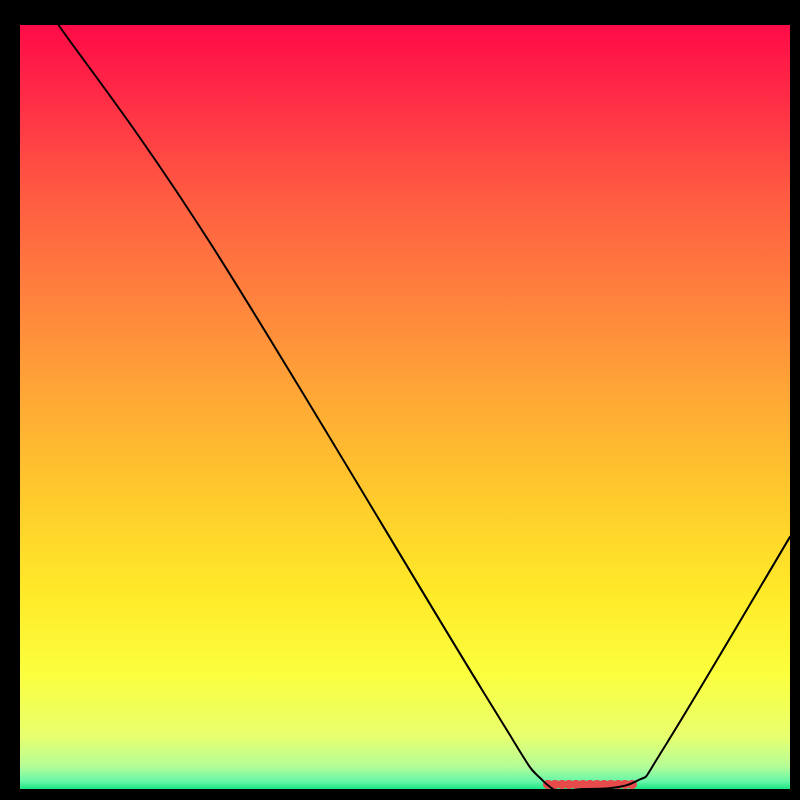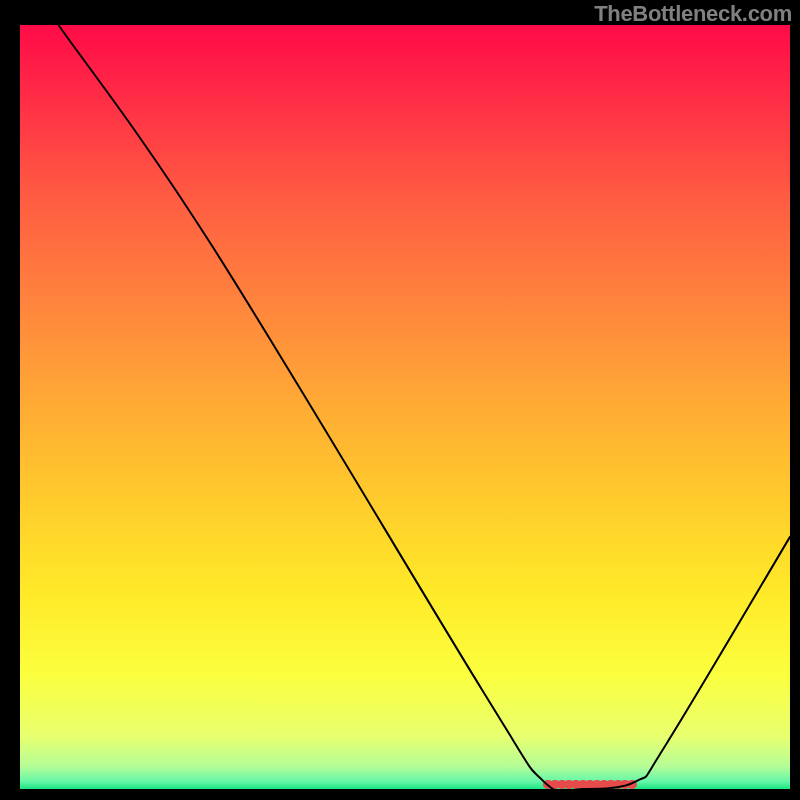--- a/index.html
+++ b/index.html
@@ -50,14 +50,13 @@
           <stop offset="93%" stop-color="#e8ff6e"></stop>
           <stop offset="97%" stop-color="#b6fd97"></stop>
           <stop offset="99%" stop-color="#66f6a8"></stop>
           <stop offset="100%" stop-color="#1be582"></stop>
         </linearGradient>
       </defs>
       <rect x="20" y="25" width="770" height="764" fill="url(#bg-grad)"></rect>
       <line x1="547.45" x2="636" y1="784.4159999999999" y2="784.4159999999999" stroke="#e64a4a" stroke-width="9" stroke-linecap="round" stroke-dasharray="1 6"></line>
       <path d="M 58.5 25 C 86.22 64.8808 136.26999999999998 126.91760000000005 212.5 246.56000000000003 C 288.73 366.2024 422.402 593.4159999999999 482 689.68 C 541.598 785.944 525.582 763.4824 543.6 781.36 C 561.618 799.2376 565.4680000000001 789 582.1 789 C 598.732 789 620.754 789.6112 636 781.36 C 651.246 773.1088 639.0799999999999 787.1664 666.8 743.16 C 694.52 699.1536 767.824 574.0103999999999 790 536.8799999999999" fill="none" stroke="#000000" stroke-width="2" stroke-linecap="round"></path>
     </svg>
-  <div class="watermark">TheBottleneck.com</div>
 </div>
 
 </body></html>

